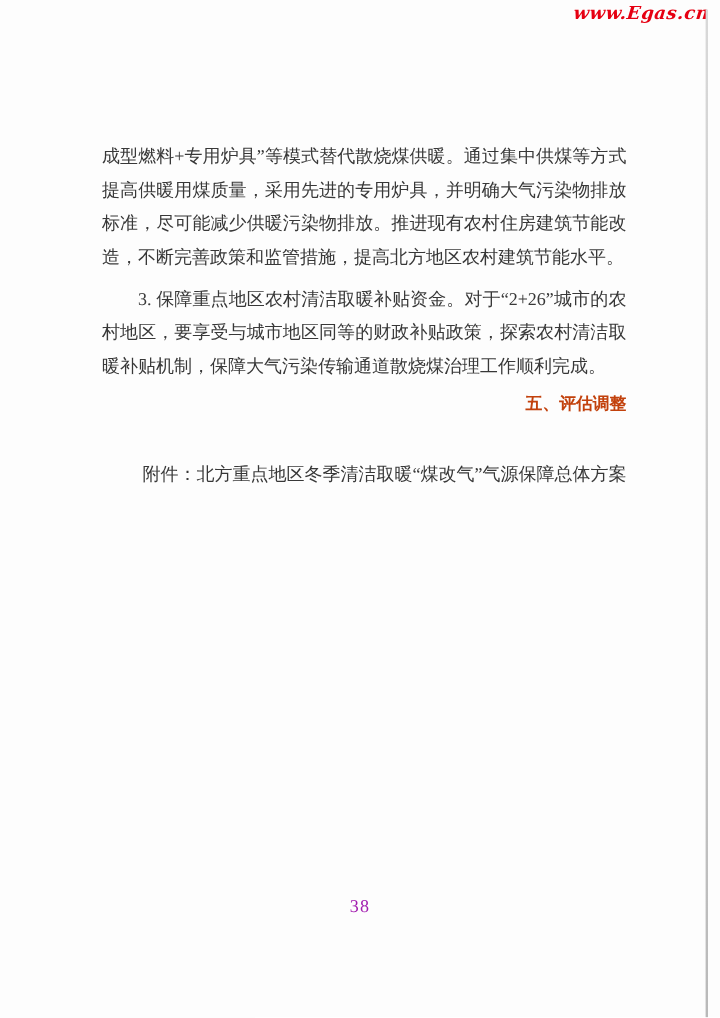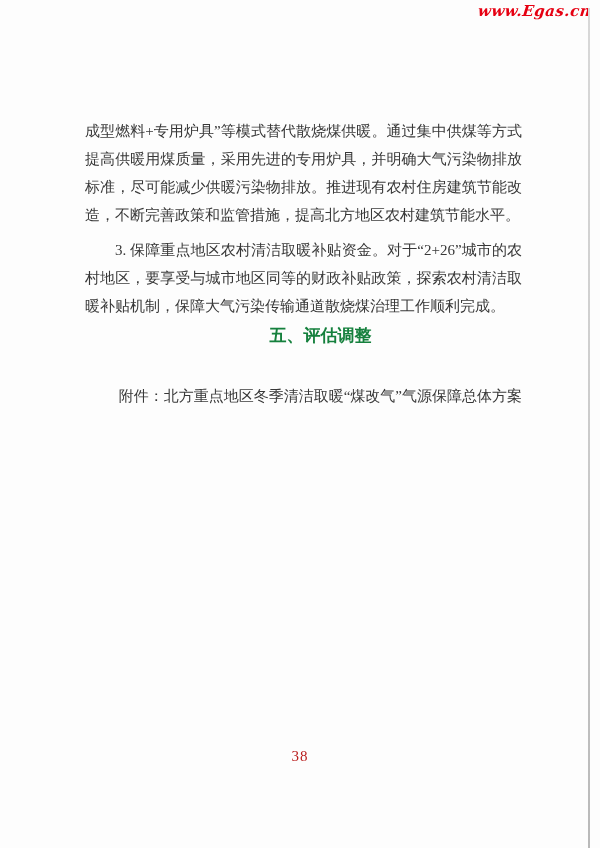--- a/index.html
+++ b/index.html
@@ -52,40 +52,40 @@
     padding: 0;
   }
   .para-noindent { text-indent: 0; }
   .para-indent   { text-indent: 2em; }
   .p2 { margin-top: 7px !important; }
   .section-heading {
     margin-top: 2px !important;
     text-indent: 2em;
     font-family: "Liberation Sans", "DejaVu Sans", sans-serif;
     font-weight: 700;
-    font-size: 17px;
-    color: #15803d;
-    text-align: center;
+    font-size: 14px;
+    color: #c2410c;
+    text-align: right;
   }
   .p3 { margin-top: 2px !important; }
   .p4 { margin-top: 12px !important; }
   .attachment-line {
     margin-top: 32px !important;
     text-indent: 2em;
     text-align: right;
   }
   .page-number {
     position: absolute;
     top: 748px;
     left: 0;
     width: 600px;
     text-align: center;
     font-size: 15px;
     line-height: 16px;
-    color: #b91c1c;
+    color: #a21caf;
     letter-spacing: 1px;
   }
 </style>
 </head>
 <body>
 
 <div class="page">
 
   <div class="watermark">www.Egas.cn</div>
 

